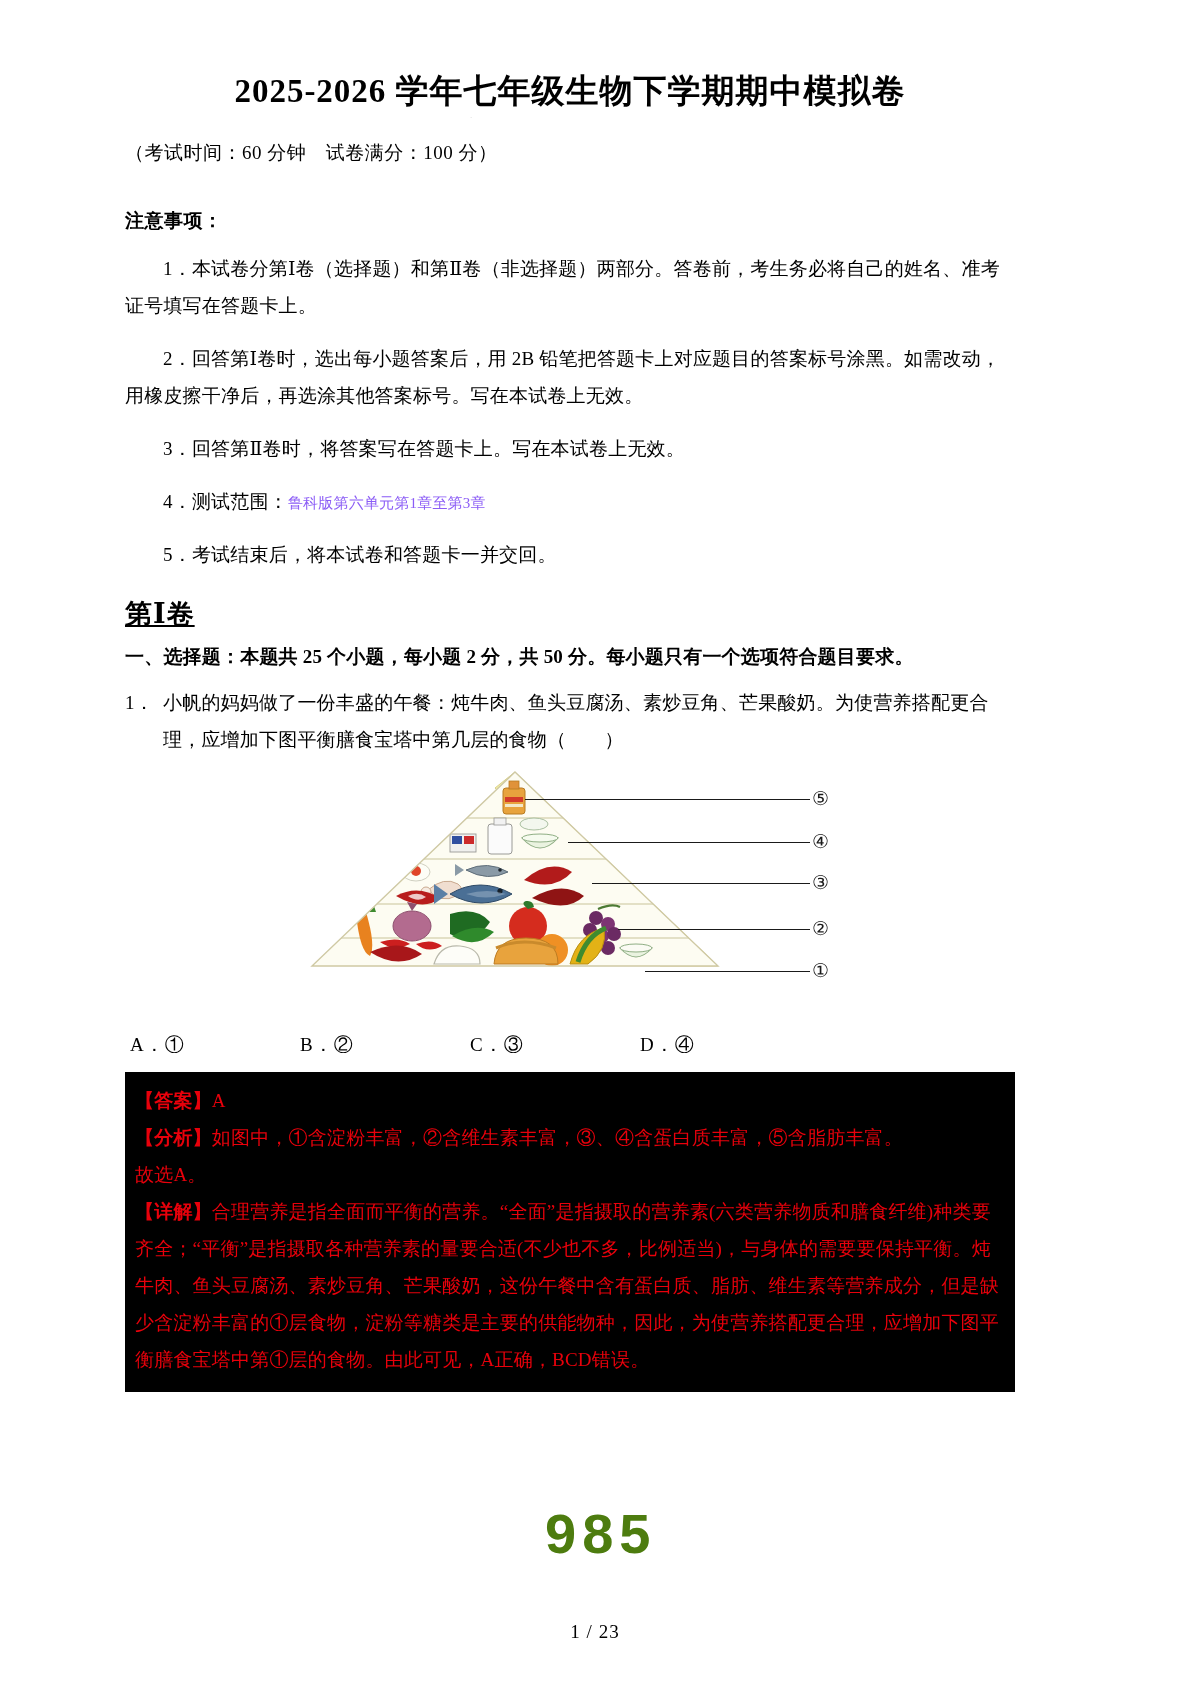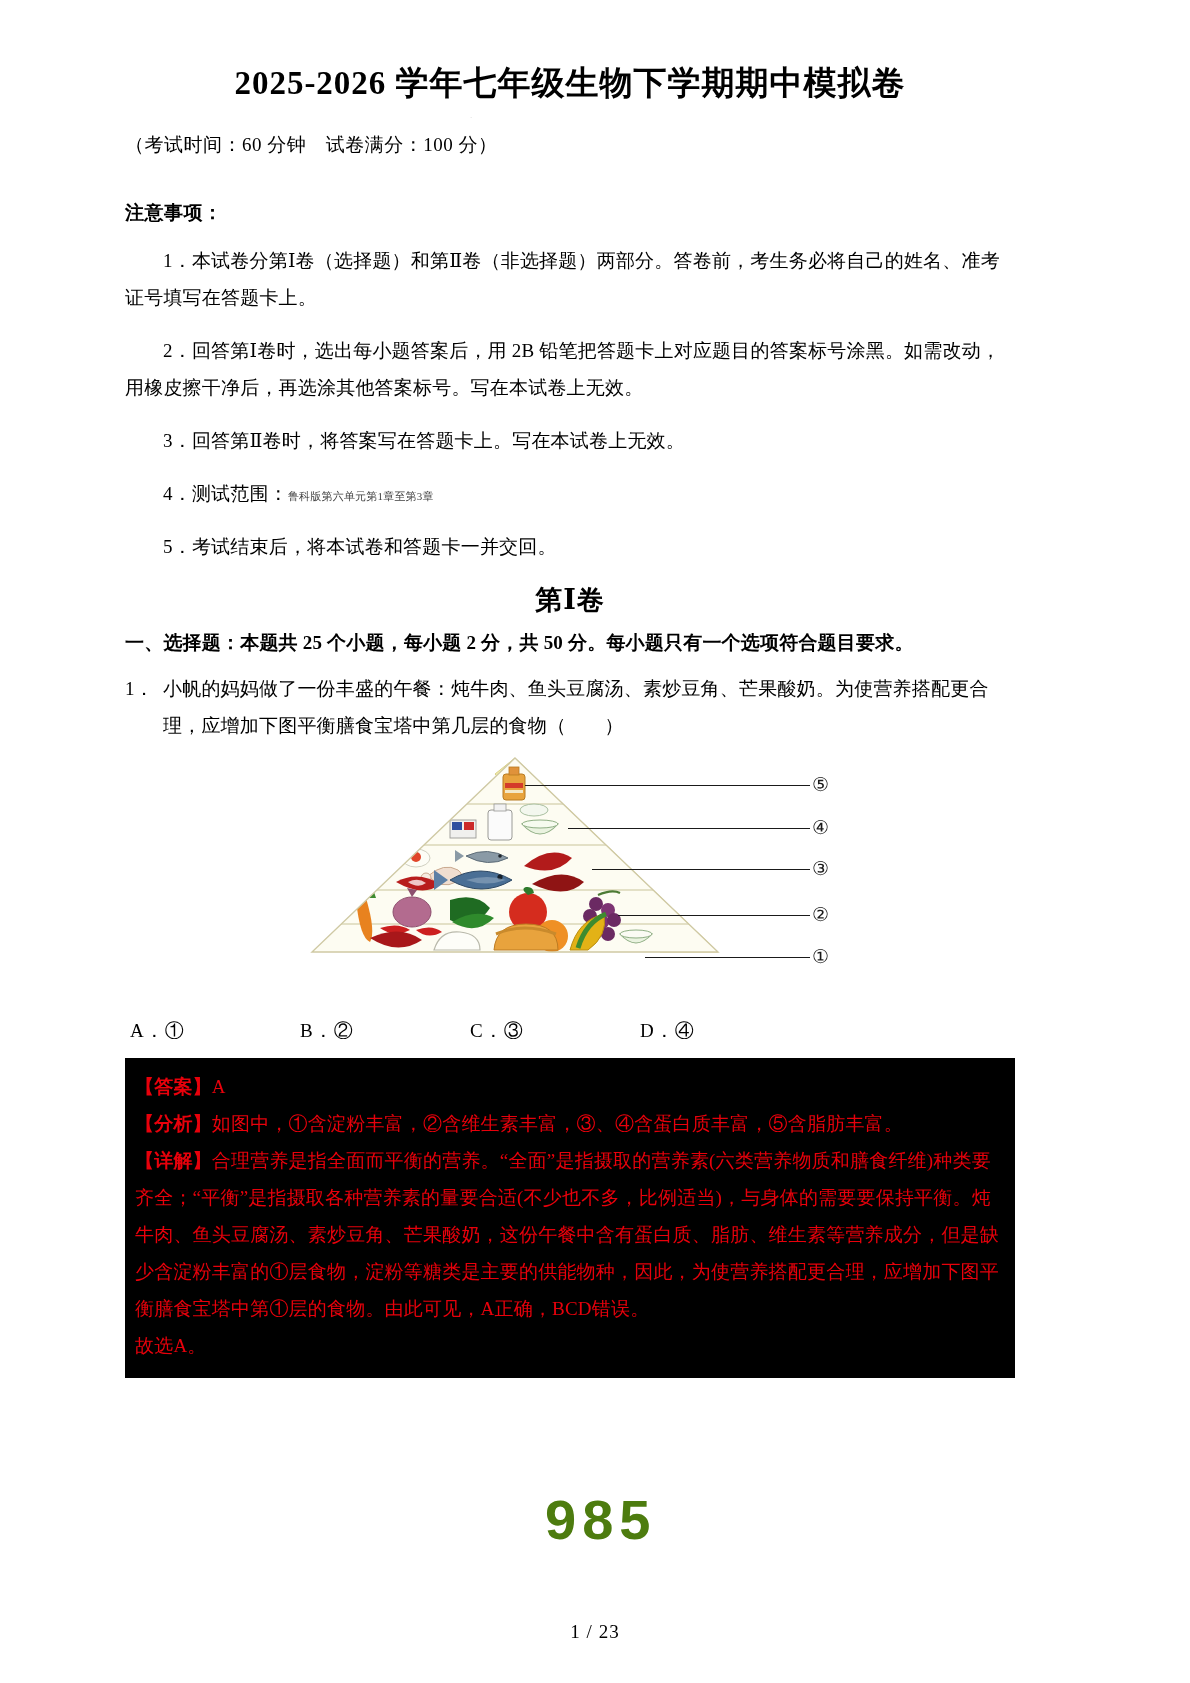--- a/index.html
+++ b/index.html
@@ -28,21 +28,21 @@
     top: 0;
     width: 890px;
   }
 
   
   .doc-title {
     text-align: center;
     font-size: 33px;
     font-weight: bold;
     letter-spacing: 1px;
-    margin: 0;
+    margin: 8px;
     padding-top: 60px;
     line-height: 1.4;
     font-family: "Liberation Serif", "DejaVu Serif", serif;
   }
   .doc-subtitle {
     text-align: left;
     font-size: 19px;
     margin-top: 26px;
     letter-spacing: 0.5px;
   }
@@ -55,31 +55,31 @@
     letter-spacing: 0.5px;
   }
   .notice-item {
     font-size: 19px;
     line-height: 1.95;
     text-indent: 38px;
     letter-spacing: 0.2px;
     margin-top: 16px;
   }
   .scope-text {
-    color: #404040;
-    font-size: 11px;
+    color: #8b5cf6;
+    font-size: 15px;
   }
 
   
   .juan-head {
-    text-align: center;
     font-size: 27px;
     font-weight: bold;
-    margin-top: 16px;
+    margin-top: 22px;
     letter-spacing: 1px;
+    text-decoration: underline;
   }
   .sec-head {
     font-size: 19px;
     font-weight: bold;
     margin-top: 12px;
     letter-spacing: 0.2px;
   }
 
   
   .question {
@@ -364,21 +364,21 @@
     <div class="options">
       <div class="opt"><span>A．</span><span>①</span></div>
       <div class="opt"><span>B．</span><span>②</span></div>
       <div class="opt"><span>C．</span><span>③</span></div>
       <div class="opt"><span>D．</span><span>④</span></div>
     </div>
 
     <div class="explain">
       <p><span class="tag">【答案】</span><span>A</span></p>
       <p><span class="tag">【分析】</span><span>如图中，①含淀粉丰富，②含维生素丰富，③、④含蛋白质丰富，⑤含脂肪丰富。</span></p>
+      <p>故选A。</p>
       <p><span class="tag">【详解】</span><span>合理营养是指全面而平衡的营养。“全面”是指摄取的营养素(六类营养物质和膳食纤维)种类要齐全；“平衡”是指摄取各种营养素的量要合适(不少也不多，比例适当)，与身体的需要要保持平衡。炖牛肉、鱼头豆腐汤、素炒豆角、芒果酸奶，这份午餐中含有蛋白质、脂肪、维生素等营养成分，但是缺少含淀粉丰富的①层食物，淀粉等糖类是主要的供能物种，因此，为使营养搭配更合理，应增加下图平衡膳食宝塔中第①层的食物。由此可见，A正确，BCD错误。</span></p>
-      <p>故选A。</p>
     </div>
 
   </div>
 
   <div class="footer">1 / 23</div>
 
 </div>
 
 </body></html>

